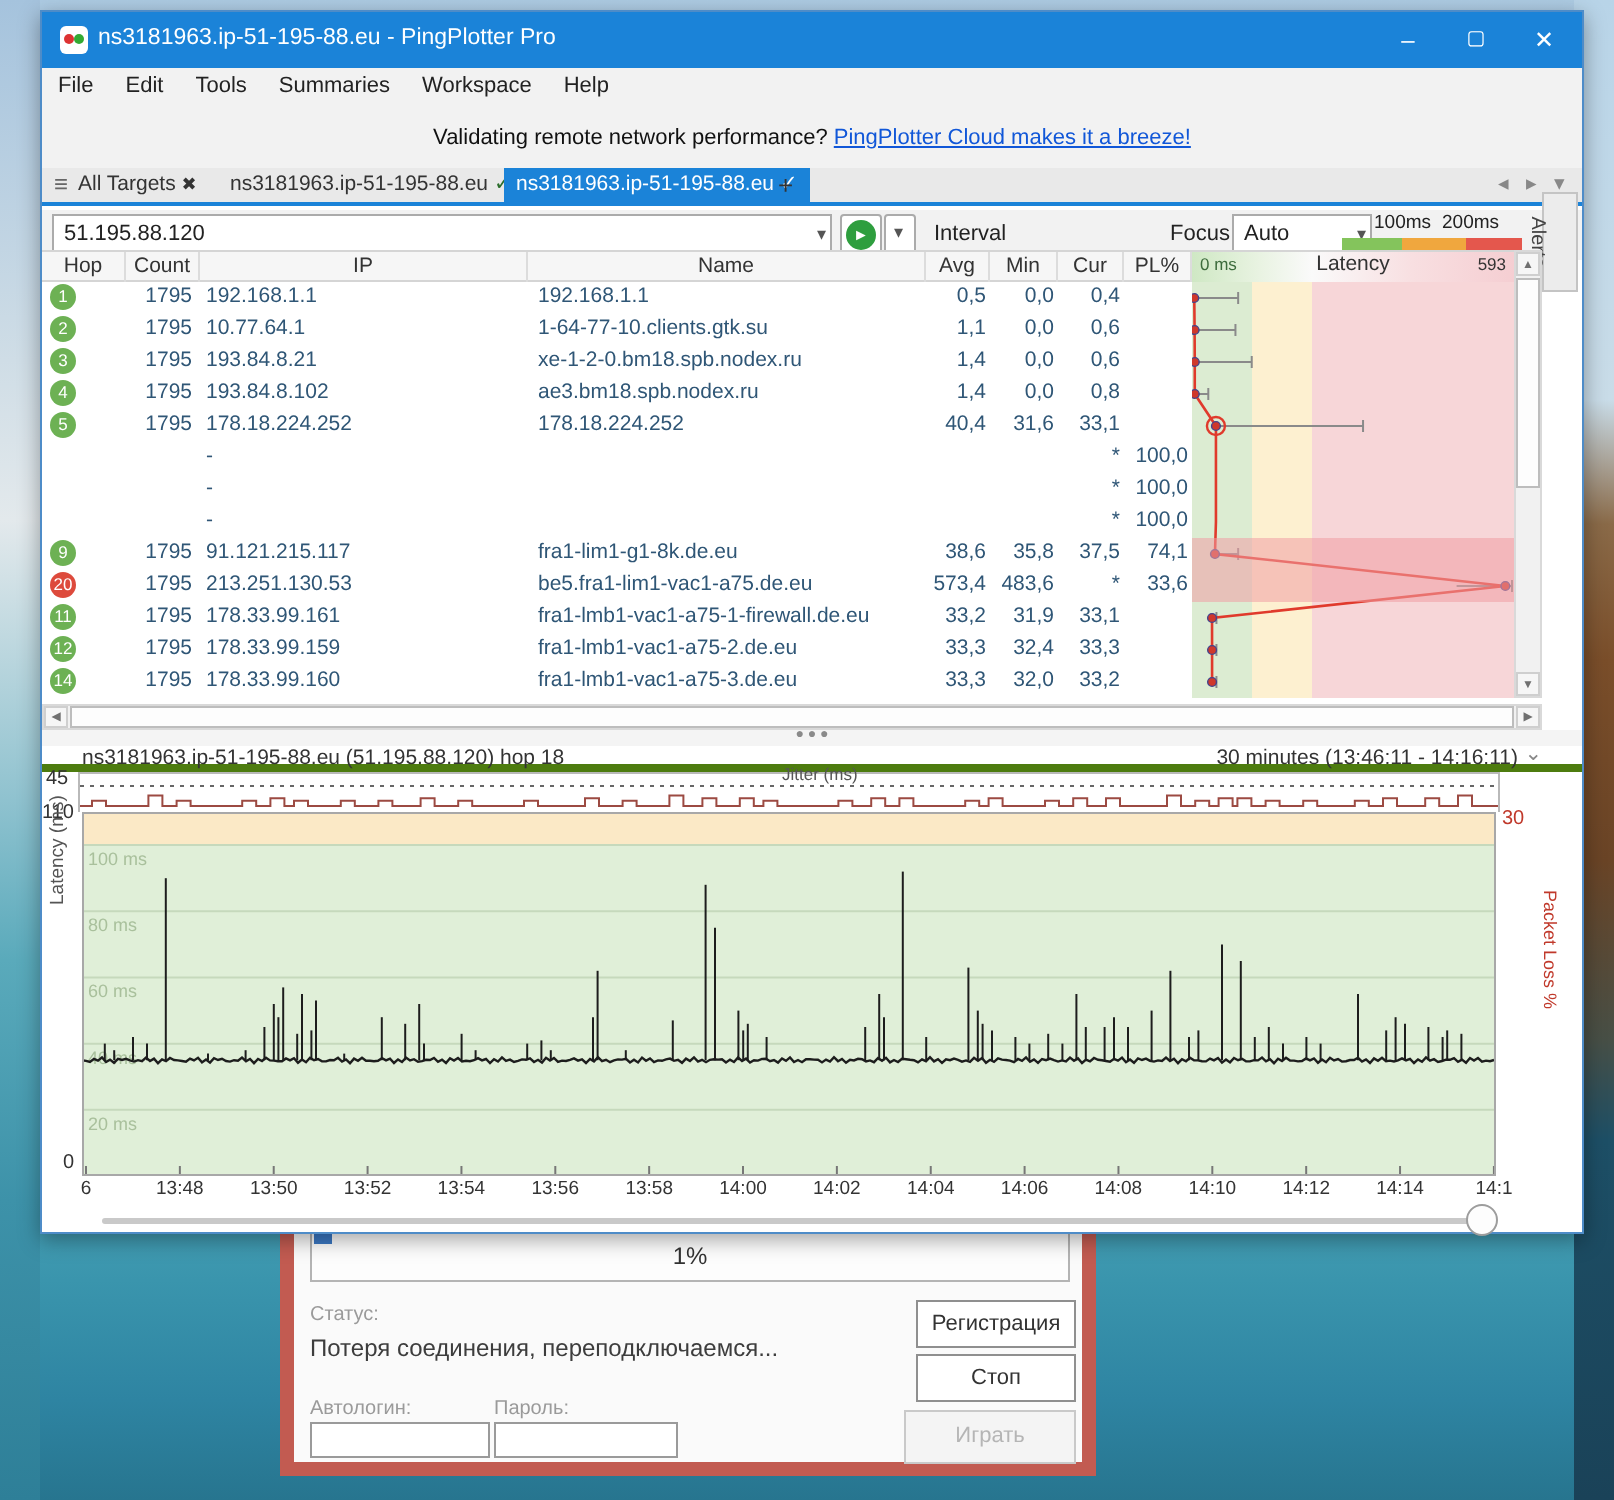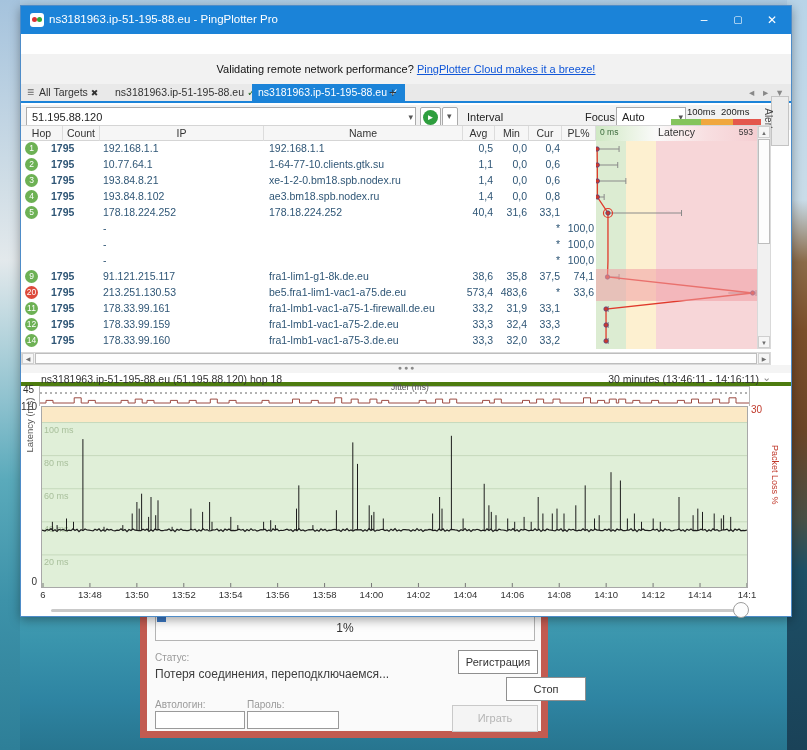--- a/index.html
+++ b/index.html
@@ -54,21 +54,21 @@
   .lathead{position:absolute;left:575px;top:0;width:161px;height:15px;
     background:linear-gradient(90deg,#cfe8c4 0px,#e9f3e2 34px,#fafafa 60px,#f8dfe1 110px,#f5ced2 161px);}
   .tbody{left:0;top:135px;width:736px;height:208px;background:#fff;overflow:hidden;}
   .zone{position:absolute;top:0;height:208px;}
   .band{position:absolute;left:575px;width:161px;height:16px;background:rgba(240,158,164,.55);}
   .trow{position:absolute;left:0;width:736px;height:16px;font-size:10.5px;color:#2f5676;}
   .trow span{position:absolute;top:1px;white-space:nowrap;overflow:hidden;}
   .hopc{left:4px;top:1.5px;width:13px;height:13px;border-radius:50%;text-align:center;
     line-height:13px;font-size:8.5px;color:#fff;position:absolute;}
   .hopc.green{background:#6db154;} .hopc.red{background:#dd4a3c;}
-  .c-count{left:30px;width:45px;text-align:left;font-weight:bold;}
+  .c-count{left:30px;width:45px;text-align:right;}
   .c-ip{left:82px;width:160px;} .c-name{left:248px;width:190px;}
   .c-avg{left:430px;width:42px;text-align:right;} .c-min{left:474px;width:32px;text-align:right;}
   .c-cur{left:508px;width:31px;text-align:right;} .c-pl{left:541px;width:32px;text-align:right;}
   .vscroll{left:736px;top:119px;width:14px;height:224px;background:#f1f1f1;border:1px solid #d9d9d9;box-sizing:border-box;}
   .hscroll{left:0;top:346px;width:750px;height:13px;background:#f1f1f1;border:1px solid #d9d9d9;box-sizing:border-box;}
   .sbtn{position:absolute;background:#f6f6f6;border:1px solid #cfcfcf;color:#707070;
     font-size:6px;text-align:center;box-sizing:border-box;}
   .sthumb{position:absolute;background:#fdfdfd;border:1px solid #bdbdbd;box-sizing:border-box;}
   .splitter{left:0;top:359px;width:770px;height:8px;background:#f4f4f4;color:#8a8a8a;
     text-align:center;font-size:7px;line-height:6px;}
@@ -93,21 +93,21 @@
 
 <div class="abs launcher">
   <div class="inner">
     <div class="abs" style="left:8px;top:3px;width:378px;height:24px;border:1px solid #b4b4b4;background:#fdfdfd;">
       <div class="abs" style="left:1px;top:1px;width:9px;height:5px;background:#3b78c3;"></div>
       <div class="abs" style="left:0;top:5px;width:378px;text-align:center;font-size:12px;color:#333;">1%</div>
     </div>
     <div class="abs lbl" style="left:8px;top:40px;">Статус:</div>
     <div class="abs" style="left:8px;top:55px;font-size:12px;color:#3d3d3d;">Потеря соединения, переподключаемся...</div>
     <div class="lbtn" style="left:311px;top:38px;width:78px;height:22px;line-height:22px;">Регистрация</div>
-    <div class="lbtn" style="left:311px;top:65px;width:78px;height:22px;line-height:22px;margin-left:48px;">Стоп</div>
+    <div class="lbtn" style="left:311px;top:65px;width:78px;height:22px;line-height:22px;">Стоп</div>
     <div class="abs lbl" style="left:8px;top:87px;">Автологин:</div>
     <input class="linput" style="left: 8px; top: 99px; width: 84px;">
     <div class="abs lbl" style="left:100px;top:87px;">Пароль:</div>
     <input class="linput" style="left: 100px; top: 99px; width: 86px;">
     <div class="lbtn" style="left:305px;top:93px;width:84px;height:25px;line-height:25px;color:#b5b5b5;border-color:#c9c9c9;background:#f4f4f4;">Играть</div>
   </div>
 </div>
 
 <div class="abs pp">
 
@@ -115,20 +115,21 @@
     <div class="abs appicon">
       <i style="left:2px;top:4px;background:#d33;"></i>
         <i style="left:7px;top:4px;background:#3a3;"></i>
     </div>
     <div class="abs titletext">ns3181963.ip-51-195-88.eu - PingPlotter Pro</div>
     <div class="abs winbtn" style="left:666px;">–</div>
     <div class="abs winbtn" style="left:700px;font-size:10px;">▢</div>
     <div class="abs winbtn" style="left:734px;">✕</div>
   </div>
 
+  <div class="abs menubar"><div class="menu-item">File</div><div class="menu-item">Edit</div><div class="menu-item">Tools</div><div class="menu-item">Summaries</div><div class="menu-item">Workspace</div><div class="menu-item">Help</div></div>
 
   <div class="abs banner">
     <span>Validating remote network performance? </span><a>PingPlotter Cloud makes it a breeze!</a>
   </div>
 
   <div class="abs tabbar">
     <span class="tab" style="left:0px;color:#666;font-size:12px;">≡</span>
     <span class="tab" style="left:12px;">
       <span>All Targets</span>
       <b style="font-size:9px;">✖</b>

